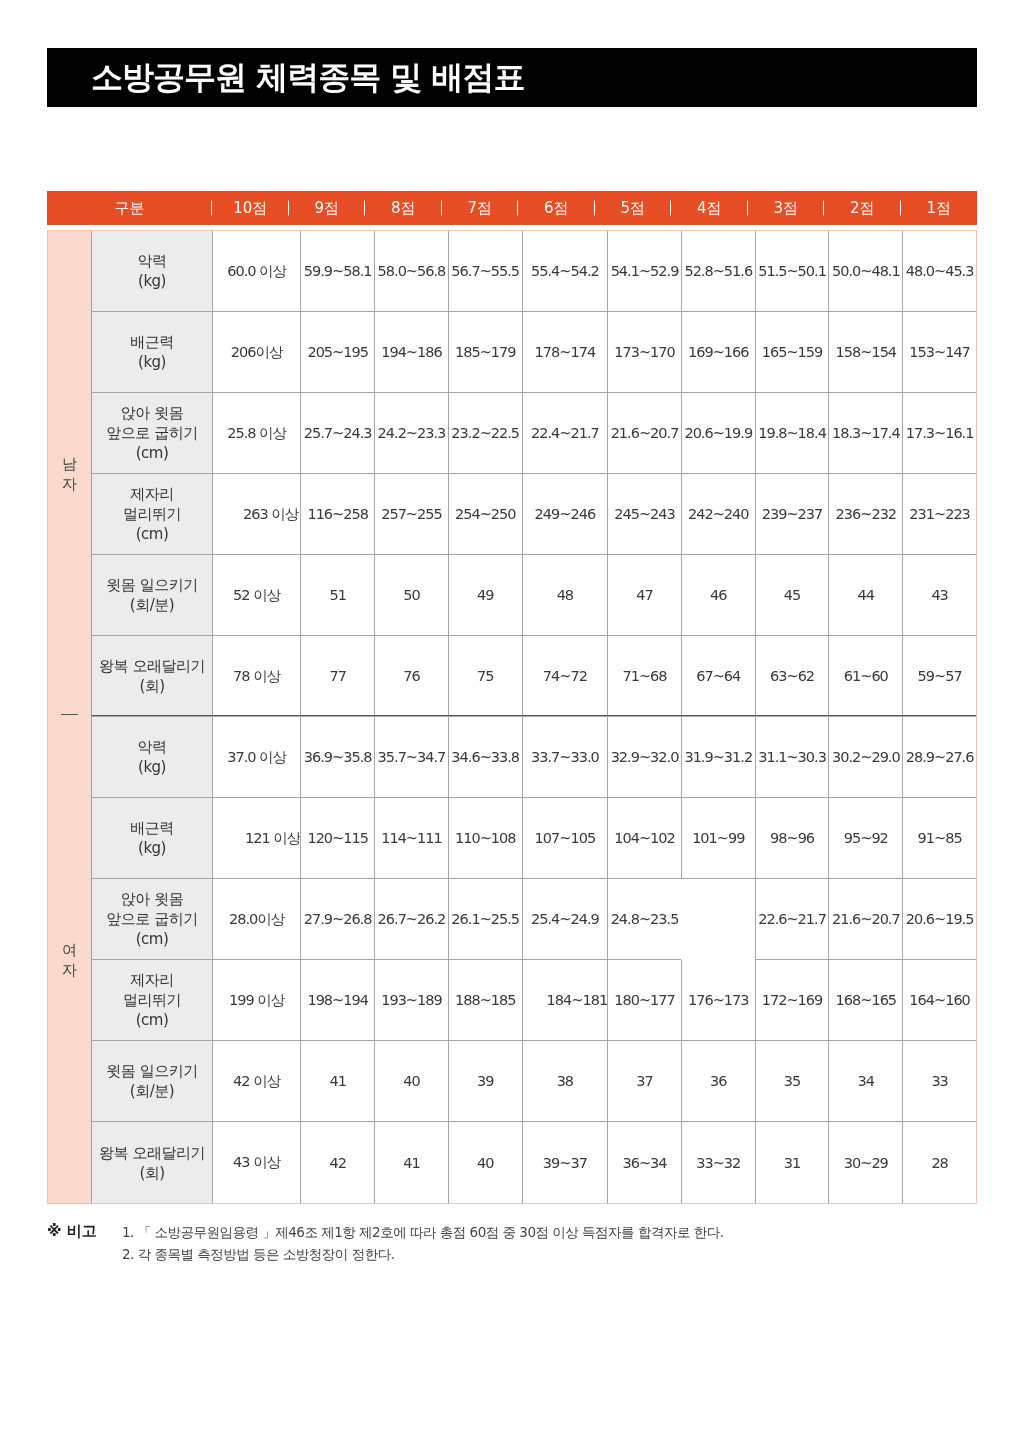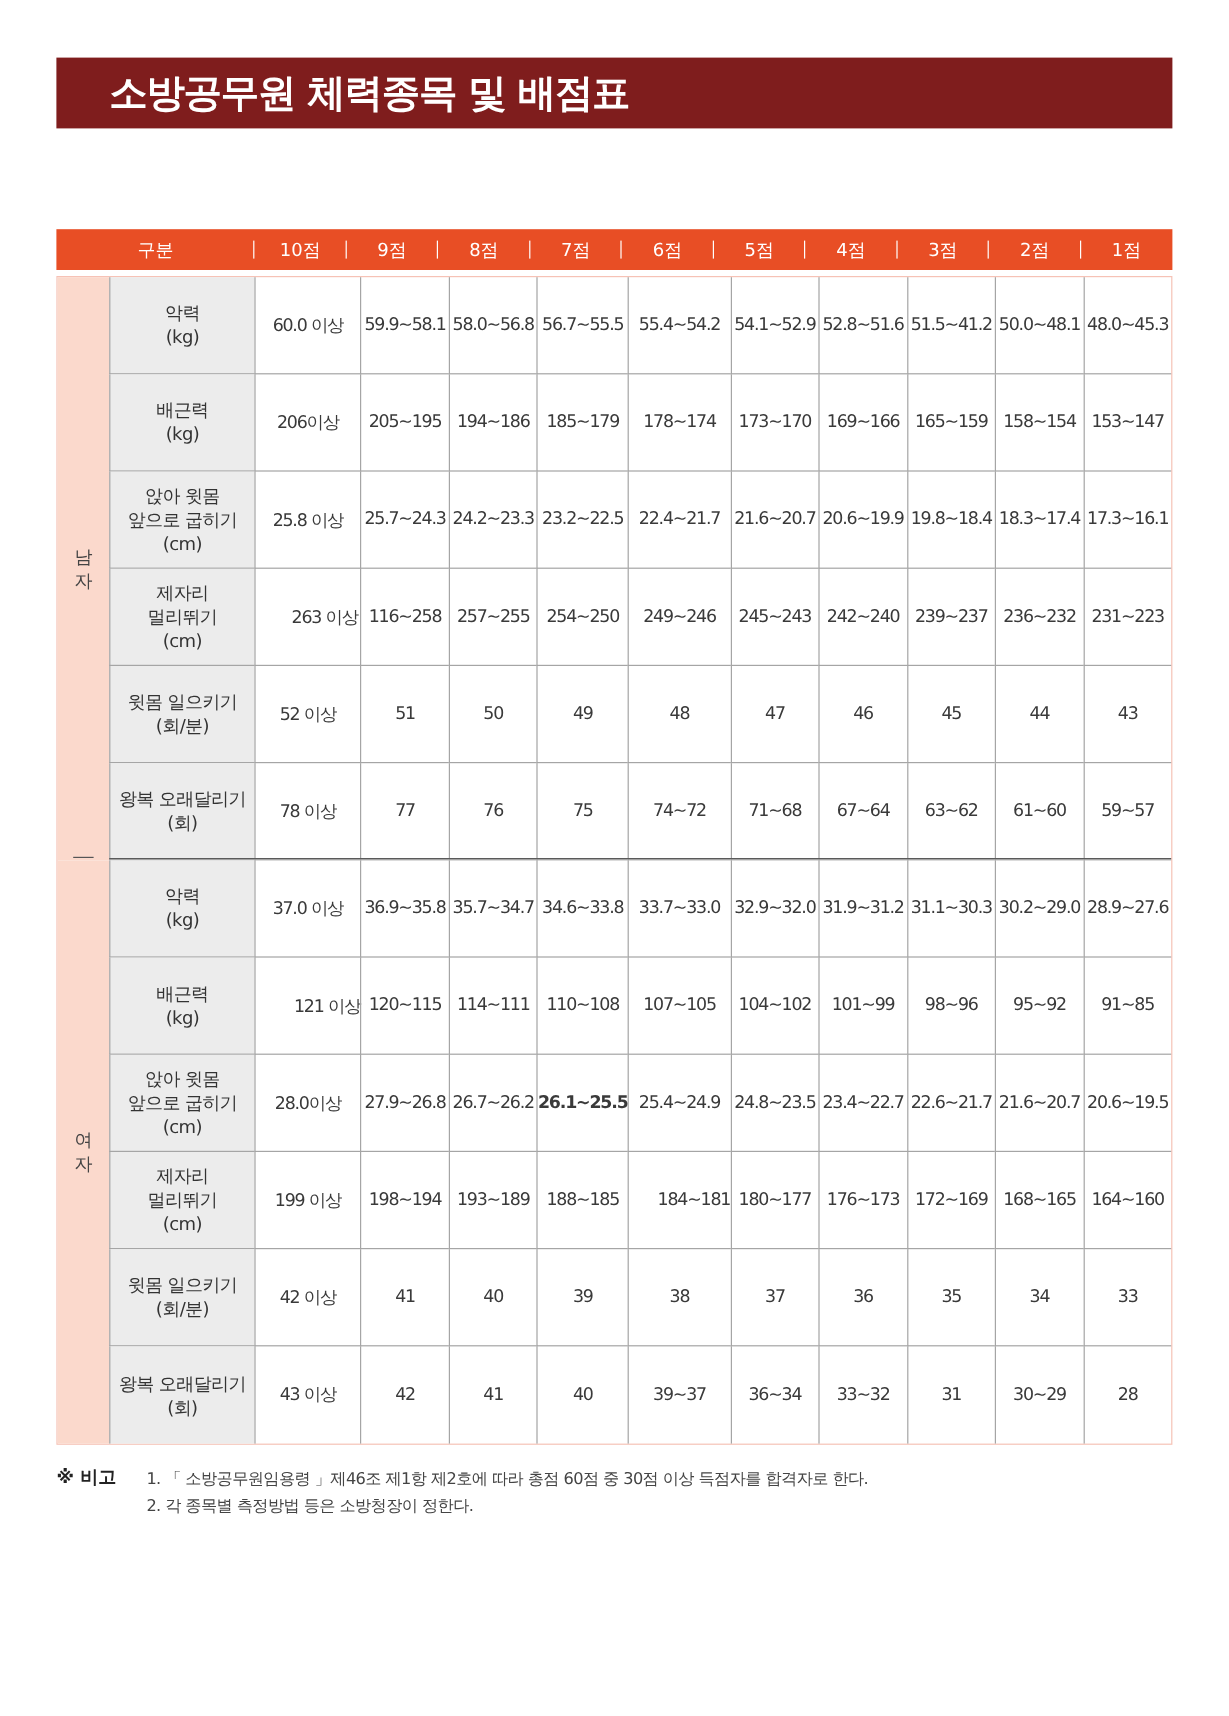--- a/index.html
+++ b/index.html
@@ -1,17 +1,17 @@
 <!DOCTYPE html>
 <html><head>
 <meta charset="utf-8">
 <style>
   html, body { margin:0; padding:0; background:#ffffff; }
   body { width:1024px; height:1430px; position:relative; font-family:"DejaVu Sans", "Liberation Sans", sans-serif; color:#333; }
-  .title-bar { position:absolute; left:47px; top:48px; width:930px; height:59px; background:#7f1d1d; }
+  .title-bar { position:absolute; left:47px; top:48px; width:930px; height:59px; background:#000000; }
   .title-bar .title { position:absolute; left:44px; top:8px; font-size:32px; font-weight:bold; color:#ffffff; letter-spacing:-1px; line-height:42px; }
 
   .hdr { position:absolute; left:47px; top:191px; width:930px; height:34px; background:#e84e25; color:#fff; display:flex; align-items:center; font-size:15px; }
   .hdr .h { text-align:center; position:relative; }
   .hdr .h.first { width:165px; }
   .hdr .h.col { width:76.5px; }
   .hdr .sep { position:absolute; left:-1px; top:50%; transform:translateY(-50%); width:1px; height:15px; background:#fff; }
 
   .tbl { position:absolute; left:47px; top:230px; width:930px; border:1px solid #f6c2b6; box-sizing:border-box; }
   .grid { display:grid; grid-template-columns:43px 121px repeat(10, 1fr); }
@@ -59,21 +59,21 @@
       </div>
       <div class="item row-h" style="grid-area: 1 / 2;">악력
 (kg)</div>
       <div class="cell row-h" style="grid-area: 1 / 3;">60.0 이상</div>
       <div class="cell row-h" style="grid-area: 1 / 4;">59.9~58.1</div>
       <div class="cell row-h" style="grid-area: 1 / 5;">58.0~56.8</div>
       <div class="cell row-h" style="grid-area: 1 / 6;">56.7~55.5</div>
       <div class="cell row-h" style="grid-area: 1 / 7;">55.4~54.2</div>
       <div class="cell row-h" style="grid-area: 1 / 8; text-align: center;">54.1~52.9</div>
       <div class="cell row-h" style="grid-area: 1 / 9;">52.8~51.6</div>
-      <div class="cell row-h" style="grid-area: 1 / 10;">51.5~41.2</div>
+      <div class="cell row-h" style="grid-area: 1 / 10;">51.5~50.1</div>
       <div class="cell row-h" style="grid-area: 1 / 11;">50.0~48.1</div>
       <div class="cell row-h" style="grid-area: 1 / 12;">48.0~45.3</div>
       <div class="item row-h" style="grid-area: 2 / 2;">배근력
 (kg)</div>
       <div class="cell row-h" style="grid-area: 2 / 3;">206이상</div>
       <div class="cell row-h" style="grid-area: 2 / 4;">205~195</div>
       <div class="cell row-h" style="grid-area: 2 / 5;">194~186</div>
       <div class="cell row-h" style="grid-area: 2 / 6;">185~179</div>
       <div class="cell row-h" style="grid-area: 2 / 7;">178~174</div>
       <div class="cell row-h" style="grid-area: 2 / 8;">173~170</div>
@@ -160,24 +160,23 @@
       <div class="cell row-h" style="grid-area: 8 / 9;">101~99</div>
       <div class="cell row-h" style="grid-area: 8 / 10;">98~96</div>
       <div class="cell row-h" style="grid-area: 8 / 11;">95~92</div>
       <div class="cell row-h" style="grid-area: 8 / 12;">91~85</div>
       <div class="item row-h" style="grid-area: 9 / 2;">앉아 윗몸
 앞으로 굽히기
 (cm)</div>
       <div class="cell row-h" style="grid-area: 9 / 3;">28.0이상</div>
       <div class="cell row-h" style="grid-area: 9 / 4;">27.9~26.8</div>
       <div class="cell row-h" style="grid-area: 9 / 5;">26.7~26.2</div>
-      <div class="cell row-h" style="grid-area: 9 / 6; font-weight: bold;">26.1~25.5</div>
+      <div class="cell row-h" style="grid-area: 9 / 6;">26.1~25.5</div>
       <div class="cell row-h" style="grid-area: 9 / 7;">25.4~24.9</div>
       <div class="cell row-h" style="grid-area: 9 / 8;">24.8~23.5</div>
-      <div class="cell row-h" style="grid-area: 9 / 9;">23.4~22.7</div>
       <div class="cell row-h" style="grid-area: 9 / 10;">22.6~21.7</div>
       <div class="cell row-h" style="grid-area: 9 / 11;">21.6~20.7</div>
       <div class="cell row-h" style="grid-area: 9 / 12;">20.6~19.5</div>
       <div class="item row-h" style="grid-area: 10 / 2;">제자리
 멀리뛰기
 (cm)</div>
       <div class="cell row-h" style="grid-area: 10 / 3;">199 이상</div>
       <div class="cell row-h" style="grid-area: 10 / 4;">198~194</div>
       <div class="cell row-h" style="grid-area: 10 / 5;">193~189</div>
       <div class="cell row-h" style="grid-area: 10 / 6;">188~185</div>

